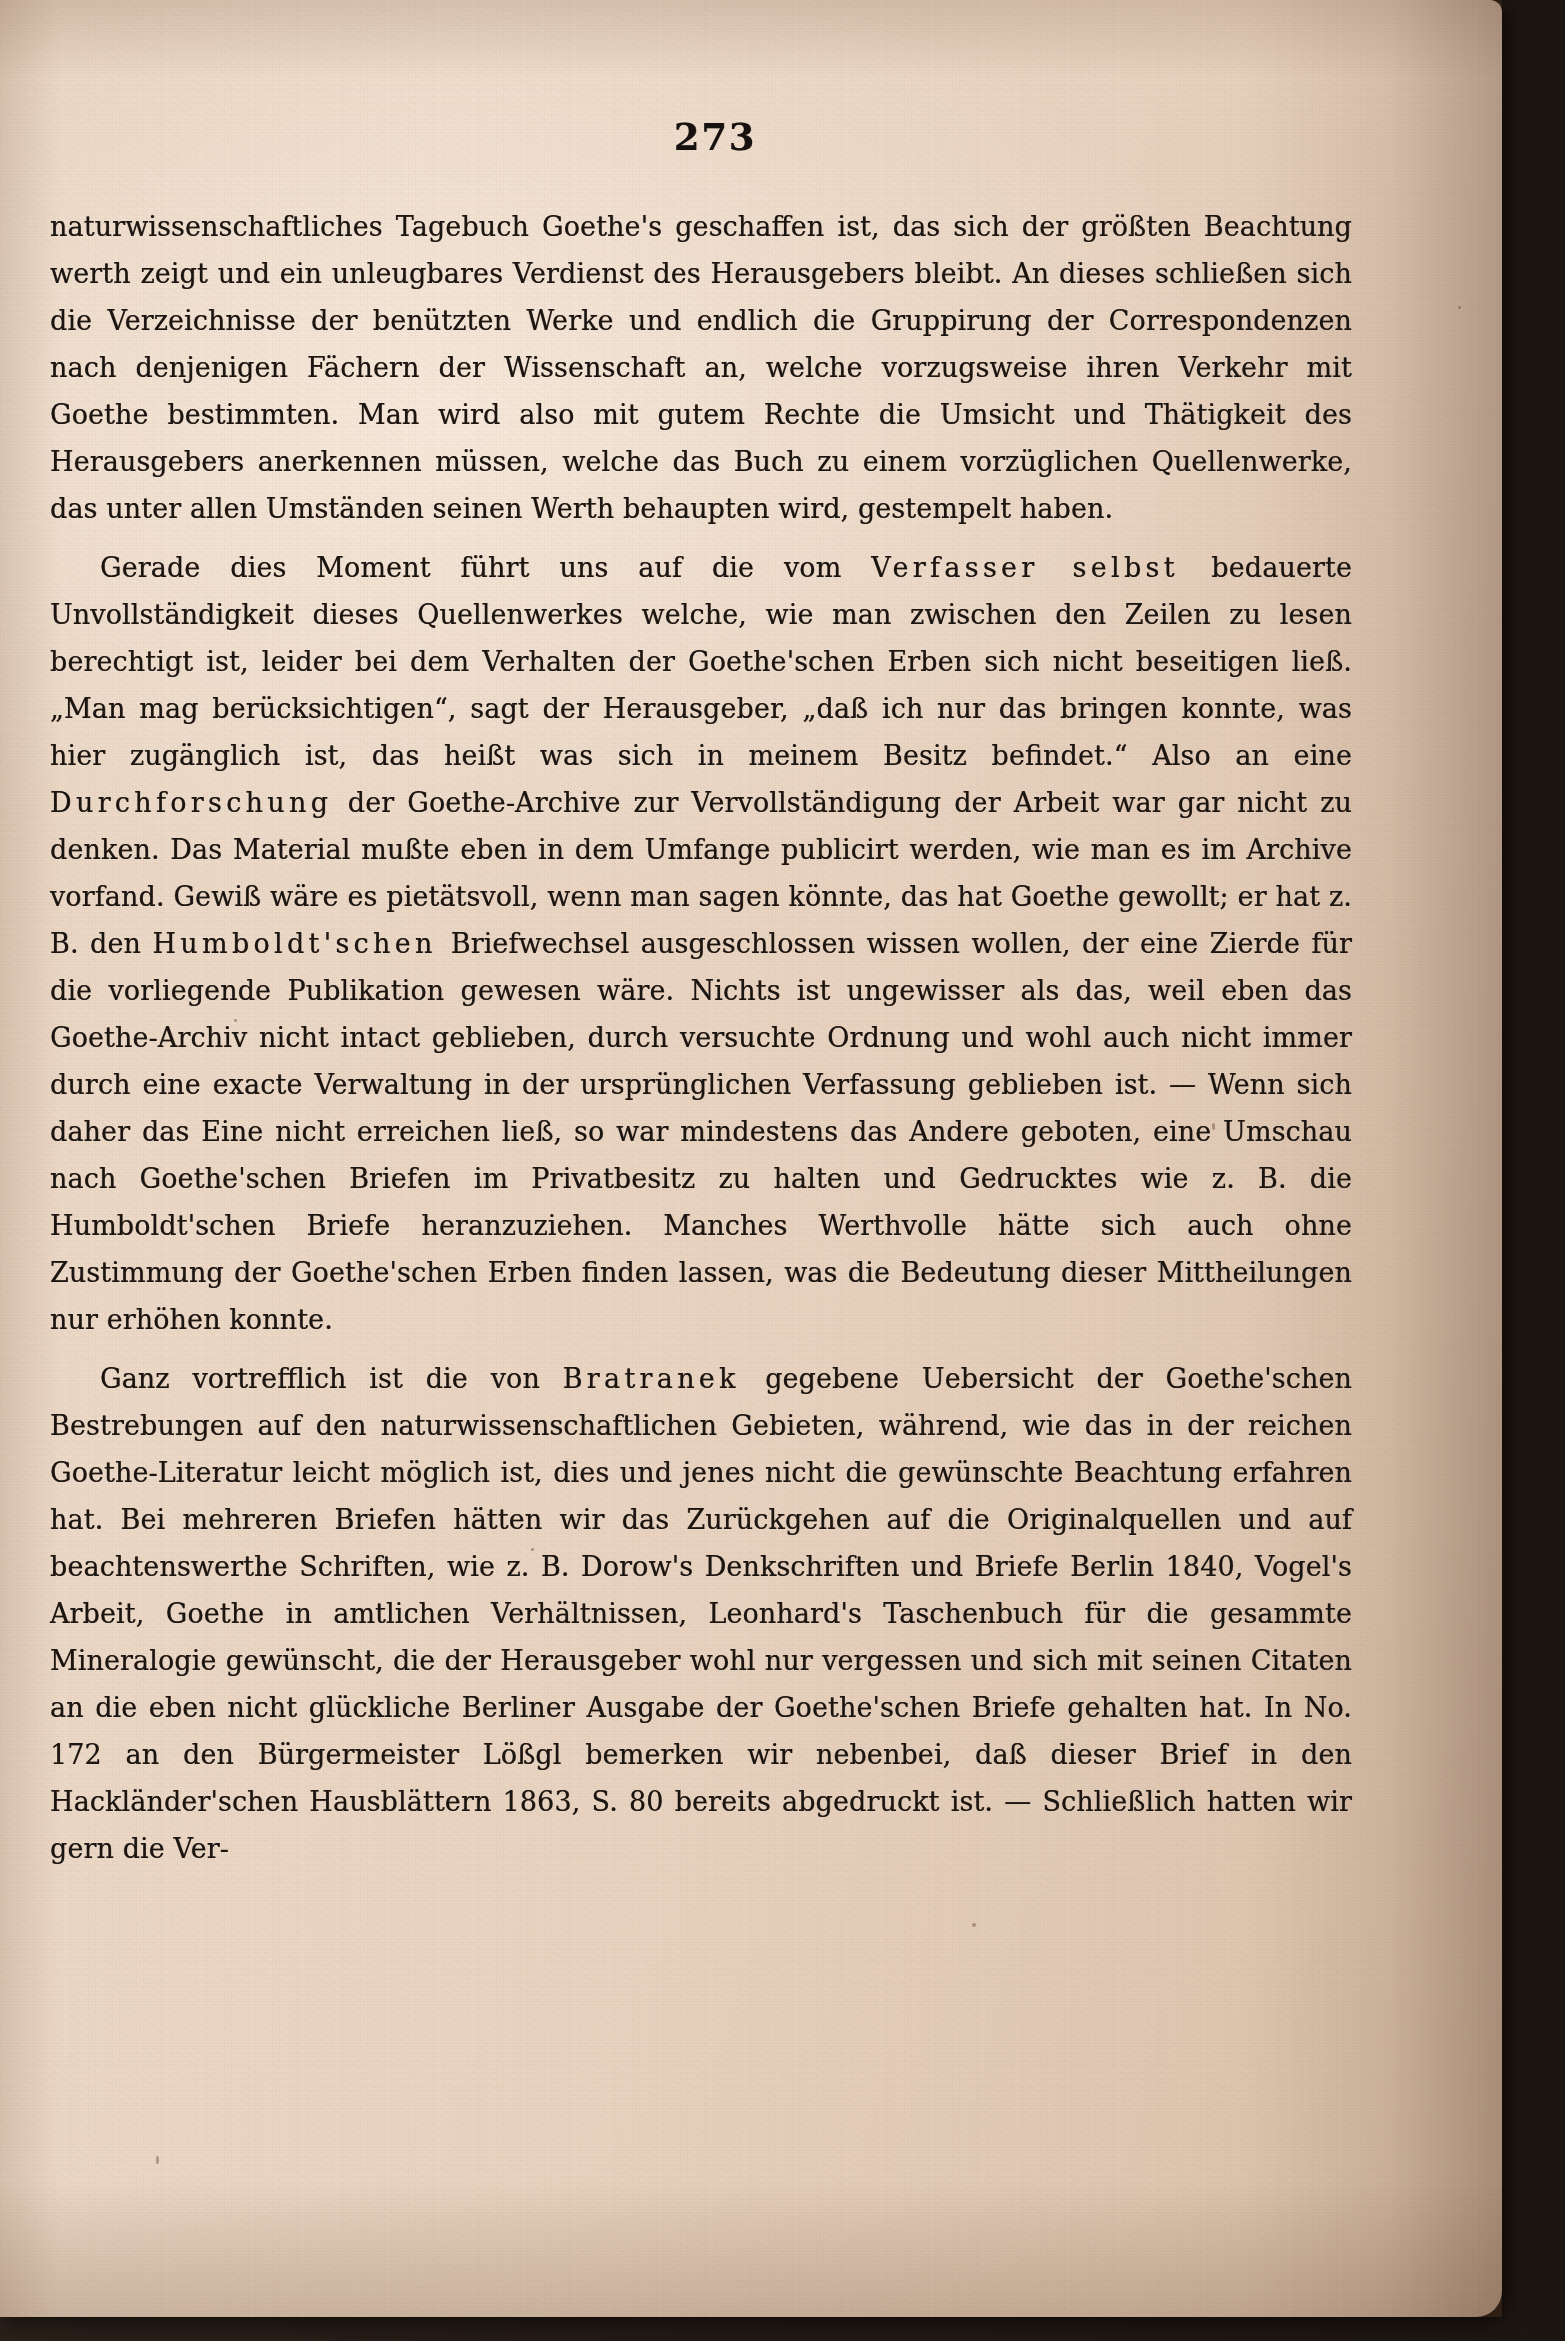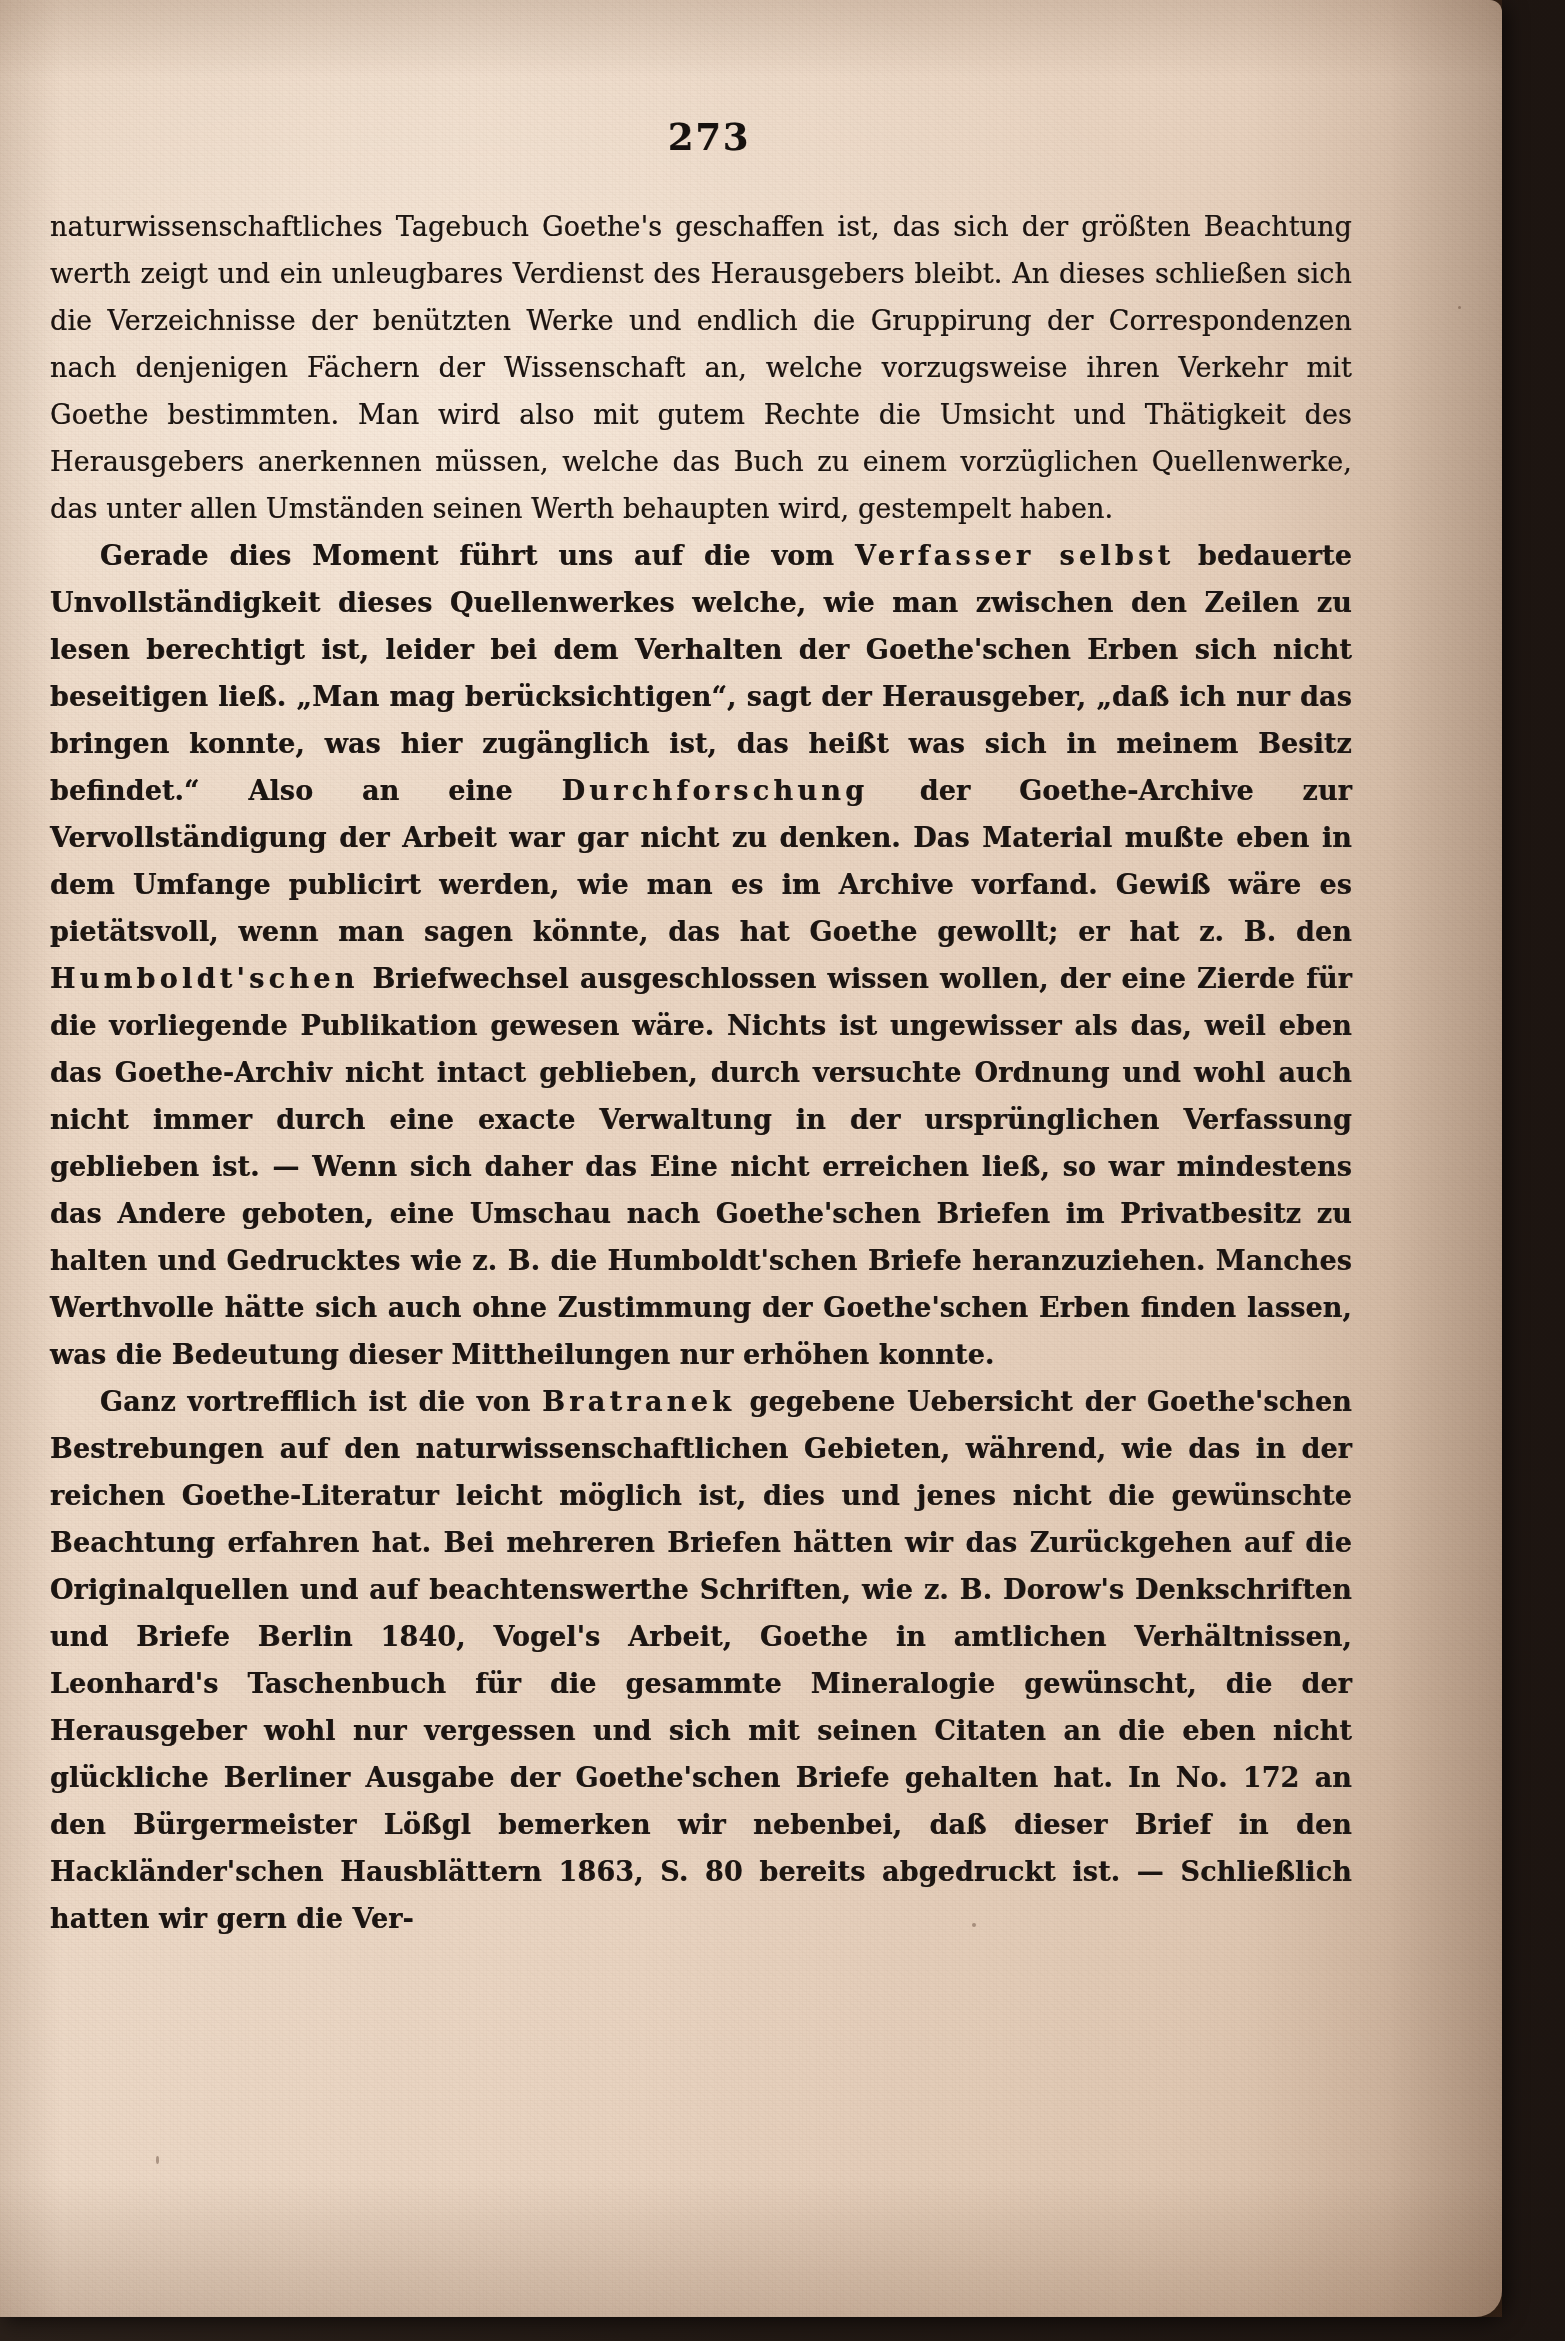--- a/index.html
+++ b/index.html
@@ -76,21 +76,21 @@
   }
   .left-shadow {
     position: absolute;
     left: 0; top: 0; width: 60px; height: 100%;
     pointer-events: none;
     background: linear-gradient(90deg, rgba(90,58,34,0.14) 0%, rgba(90,58,34,0) 100%);
   }
 
   .folio {
     position: absolute;
-    left: 58px;
+    left: 64px;
     top: 115px;
     width: 1302px;
     text-align: center;
     font-family: "DejaVu Serif", serif;
     font-weight: 700;
     font-size: 37px;
     letter-spacing: 1.7px;
     color: #17120f;
     text-shadow: 0.4px 0.4px 0 rgba(40,28,20,0.45);
   }
@@ -108,21 +108,21 @@
     font-size: 27px;
     line-height: 47px;
     color: #1b1512;
     text-align: justify;
     text-justify: inter-word;
     letter-spacing: 0.1px;
     text-shadow:
       0.3px 0.3px 0.3px rgba(52,34,22,0.50),
       -0.3px 0.2px 0.4px rgba(52,34,22,0.30);
   }
-  .para + .para { margin-top: 0; font-weight: bold; }
+  .para + .para { margin-top: 12px; }
   .para.indent { text-indent: 50px; }
 
   
   .fraktur {
     font-family: "DejaVu Serif", serif;
     font-weight: 400;
     font-feature-settings: "liga" 1;
   }
 
   .sperr {            

